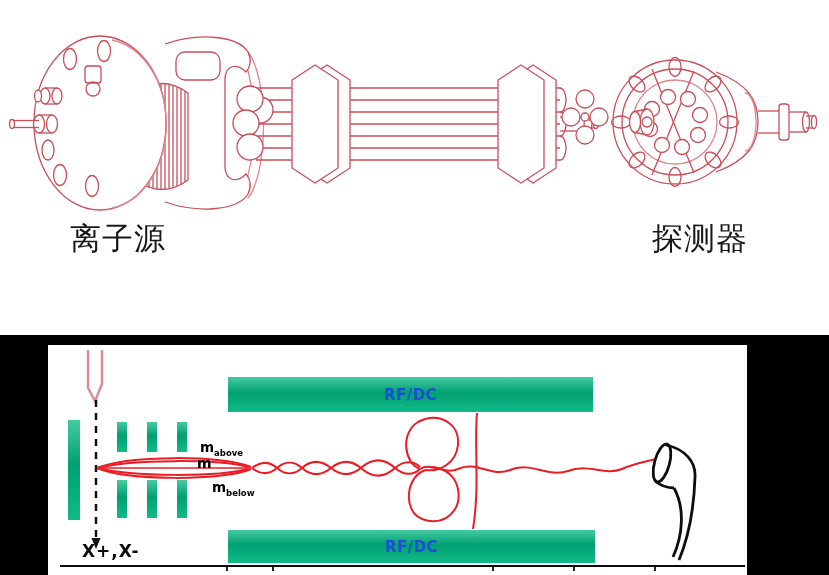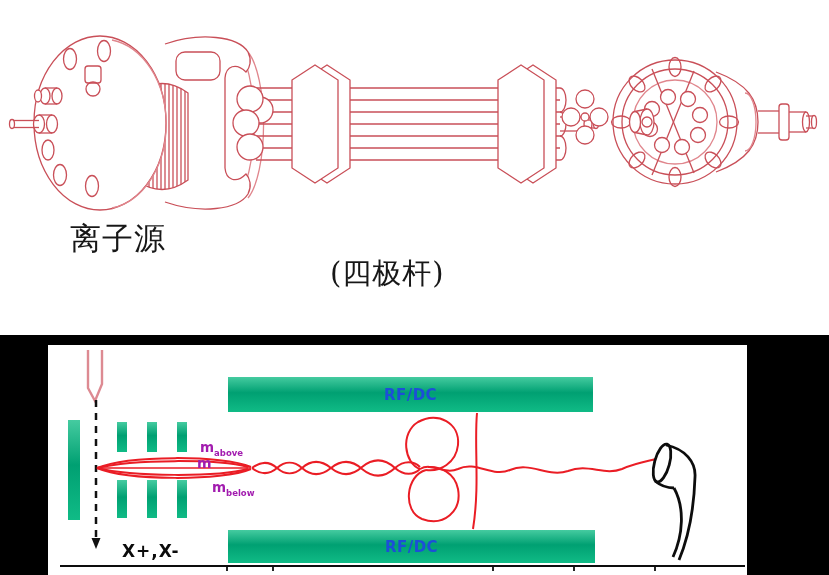--- a/index.html
+++ b/index.html
@@ -11,23 +11,23 @@
   #top-panel{left:0;top:0;width:829px;height:335px;background:#fff;}
   .cjk-label{font-family:"DejaVu Serif","Liberation Serif",serif;color:#171717;
              font-size:31px;letter-spacing:1px;text-align:left;white-space:nowrap;}
 
   
   #bottom-panel{left:0;top:335px;width:829px;height:240px;background:#000;}
   #inner-panel{left:48px;top:10px;width:699px;height:230px;background:#fff;}
 
   .rfdc-label{display:flex;align-items:center;justify-content:center;
               font-weight:bold;font-size:15px;color:#1d4ed8;letter-spacing:.5px;}
-  .mass-label{font-weight:bold;font-size:13.5px;color:#a21caf;line-height:1;}
+  .mass-label{font-weight:bold;font-size:13.5px;color:#000000;line-height:1;}
   .mass-label sub{font-size:8.5px;font-weight:bold;}
-  #ions-label{font-weight:bold;font-size:17px;color:#0b0b0b;letter-spacing:1px;margin-left:40px;}
+  #ions-label{font-weight:bold;font-size:17px;color:#0b0b0b;letter-spacing:1px;}
 </style>
 </head>
 <body>
 
 <div id="stage">
 
   <div id="top-panel" class="abs">
 
     <svg class="abs" style="left:0;top:0" width="829" height="335" viewBox="0 0 829 335">
       <defs>
@@ -169,21 +169,21 @@
           <circle cx="585" cy="99" r="9" fill="#fff"></circle>
             <circle cx="571" cy="117" r="9" fill="#fff"></circle>
           <circle cx="585" cy="135" r="9" fill="#fff"></circle>
             <circle cx="599" cy="117" r="9" fill="#fff"></circle>
           <circle cx="585" cy="117" r="4" fill="#fff"></circle>
         </g>
       </g>
     </svg>
 
     <div class="abs cjk-label" style="left:70px;top:218px;width:100px;">离子源</div>
-    <div class="abs cjk-label" style="left:330px;top:254px;width:160px;font-size:29px;">(四极杆)</div>
+    <div class="abs cjk-label" style="left:652px;top:218px;width:100px;">探测器</div>
   </div>
 
   <div id="bottom-panel" class="abs">
     <div id="inner-panel" class="abs">
 
       <svg class="abs" style="left:0;top:0" width="699" height="230" viewBox="0 0 699 230">
         <defs>
           <linearGradient id="grn" x1="0" y1="0" x2="0" y2="1">
             <stop offset="0" stop-color="#45cba0"></stop>
             <stop offset="0.45" stop-color="#00a072"></stop>

